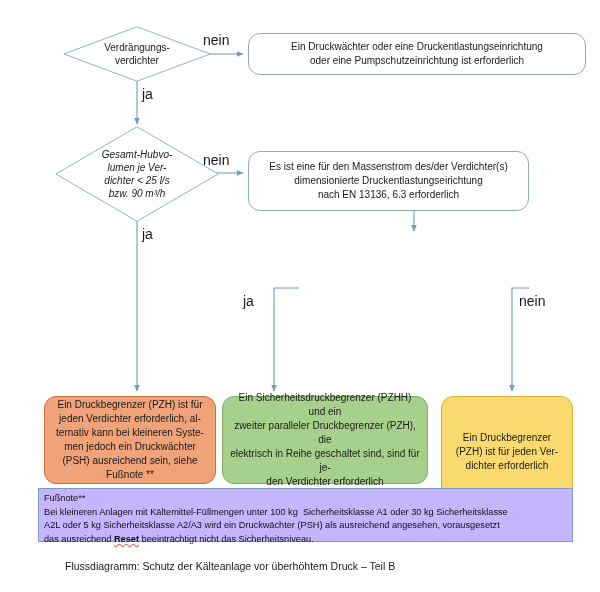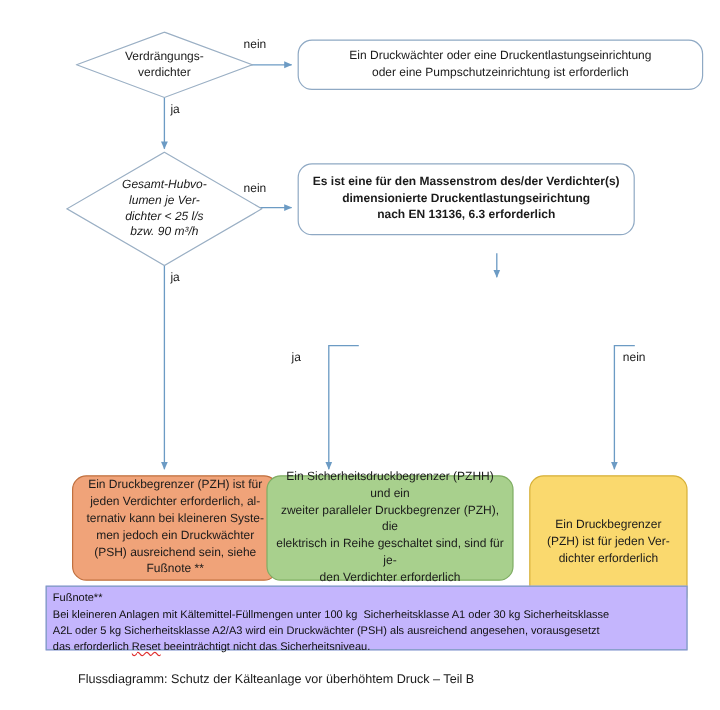--- a/index.html
+++ b/index.html
@@ -66,21 +66,20 @@
     padding: 3px 6px;
     border-radius: 12px;
   }
   .rect.plain {
     background: #ffffff;
     border: 1px solid #8fa9c4;
   }
   .rect.red {
     background: #F0A379;
     border: 1px solid #C0703F;
-    margin-left: 16px;
   }
   .rect.green {
     background: #A8D08D;
     border: 1px solid #7FAD63;
   }
   .rect.yellow {
     background: #FAD96E;
     border: 1px solid #D6B038;
   }
   .note {
@@ -93,24 +92,25 @@
     text-align: left;
     padding: 3px 5px 2px 5px;
     color: #101010;
   }
   .note .nline { display: block; white-space: pre; }
   .spell {
     text-decoration: underline;
     text-decoration-style: wavy;
     text-decoration-color: #e03030;
     text-decoration-thickness: 1px;
+    font-weight: bold;
   }
   .edge-label {
     position: absolute;
-    font-size: 10px;
+    font-size: 14px;
     color: #1a1a1a;
     white-space: nowrap;
   }
   .caption {
     position: absolute;
     font-size: 10.5px;
     color: #1a1a1a;
     white-space: nowrap;
     padding-left: 24px;
   }
@@ -159,21 +159,21 @@
 dichter &lt; 25 l/s
 bzw. 90 m³/h</div>
   </div>
 
 
   <div class="rect plain" style="left:248px; top:33px; width:338px; height:42px;">
     <span>Ein Druckwächter oder eine Druckentlastungseinrichtung
 oder eine Pumpschutzeinrichtung ist erforderlich</span>
   </div>
 
-  <div class="rect plain" style="left:248px; top:136px; width:281px; height:60px;font-weight:bold;">
+  <div class="rect plain" style="left:248px; top:151px; width:281px; height:60px;">
     <span>Es ist eine für den Massenstrom des/der Verdichter(s)
 dimensionierte Druckentlastungseirichtung
 nach EN 13136, 6.3 erforderlich</span>
   </div>
 
   <div class="rect red" style="left:44px; top:396px; width:172px; height:88px;">
     <span>Ein Druckbegrenzer (PZH) ist für
 jeden Verdichter erforderlich, al-
 ternativ kann bei kleineren Syste-
 men jedoch ein Druckwächter
@@ -203,20 +203,20 @@
   <div class="edge-label" style="left:142px; top:226px;"><span>ja</span></div>
 
   <div class="edge-label" style="left:243px; top:293px;"><span>ja</span></div>
 
   <div class="edge-label" style="left:519px; top:293px;"><span>nein</span></div>
 
   <div class="note" style="left:38px; top:488px; width:535px; height:54px;">
     <span class="nline">Fußnote**</span>
     <span class="nline">Bei kleineren Anlagen mit Kältemittel-Füllmengen unter 100 kg  Sicherheitsklasse A1 oder 30 kg Sicherheitsklasse</span>
     <span class="nline">A2L oder 5 kg Sicherheitsklasse A2/A3 wird ein Druckwächter (PSH) als ausreichend angesehen, vorausgesetzt</span>
-    <span class="nline"><span>das erforderlich </span><span class="spell">Reset</span><span> beeinträchtigt nicht das Sicherheitsniveau.</span></span>
+    <span class="nline"><span>das ausreichend </span><span class="spell">Reset</span><span> beeinträchtigt nicht das Sicherheitsniveau.</span></span>
   </div>
 
   <div class="caption" style="left:41px; top:560px;">
     <span>Flussdiagramm: Schutz der Kälteanlage vor überhöhtem Druck – Teil B</span>
   </div>
 
 </div>
 
 </body></html>

